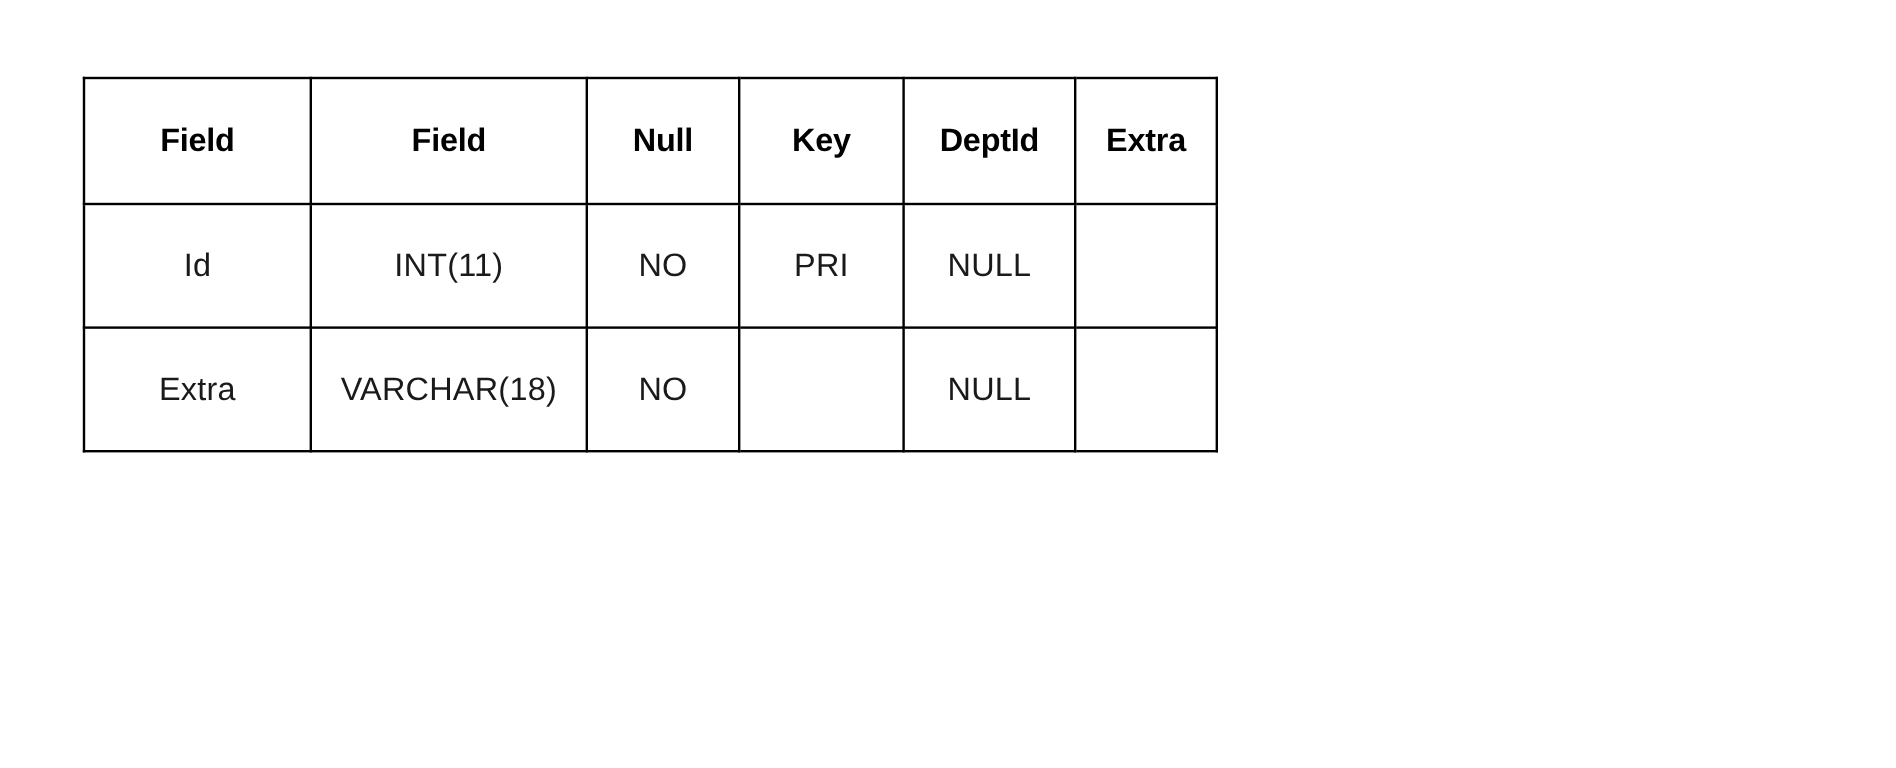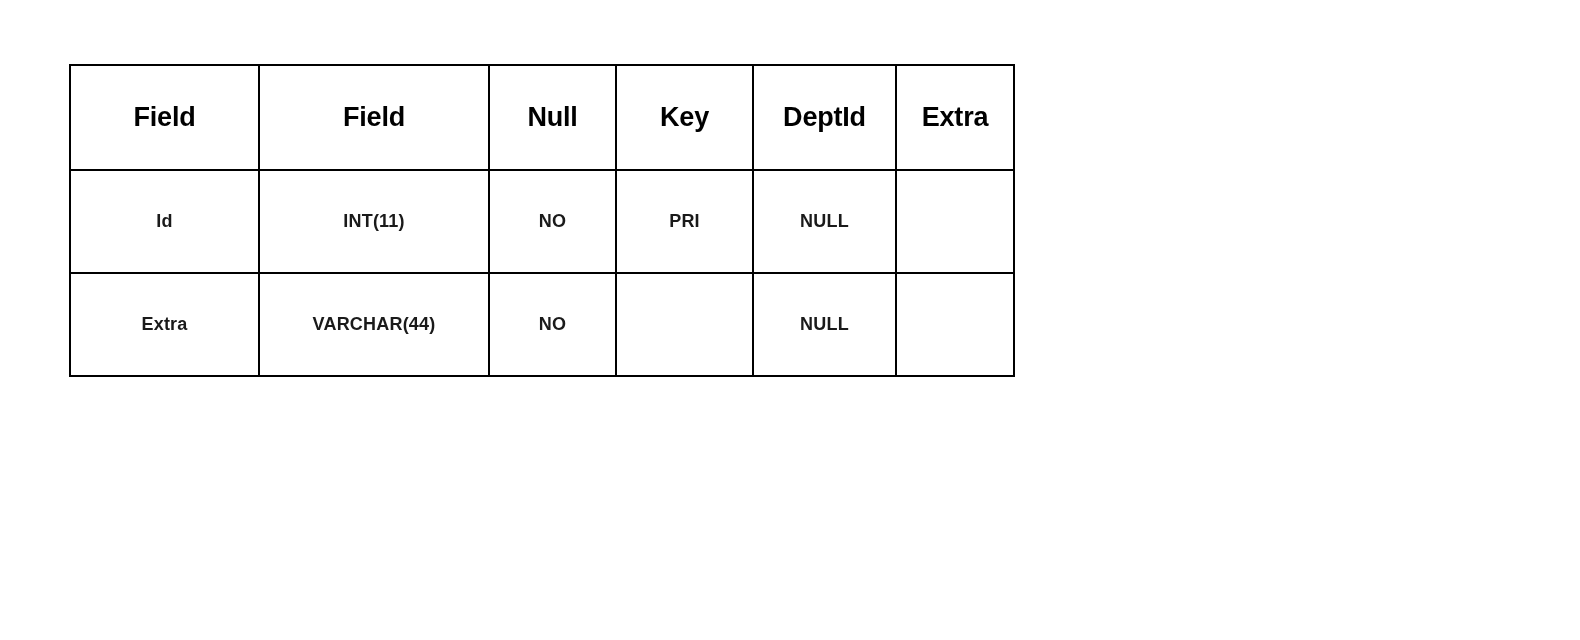--- a/index.html
+++ b/index.html
@@ -41,22 +41,22 @@
   }
   .schema-table thead th {
     height: 103px;
     font-size: 27px;
     font-weight: bold;
     letter-spacing: -0.2px;
     color: #000000;
   }
   .schema-table tbody td {
     height: 101px;
-    font-size: 18px;
-    font-weight: bold;
+    font-size: 27px;
+    font-weight: normal;
     letter-spacing: 0.2px;
   }
   .col-field   { width: 189px; }
   .col-type    { width: 230px; }
   .col-null    { width: 127px; }
   .col-key     { width: 137px; }
   .col-default { width: 143px; }
   .col-extra   { width: 118px; }
 </style>
 </head>
@@ -87,21 +87,21 @@
       <tr>
         <td>Id</td>
         <td>INT(11)</td>
         <td>NO</td>
         <td>PRI</td>
         <td>NULL</td>
         <td></td>
       </tr>
       <tr>
         <td>Extra</td>
-        <td>VARCHAR(44)</td>
+        <td>VARCHAR(18)</td>
         <td>NO</td>
         <td></td>
         <td>NULL</td>
         <td></td>
       </tr>
     </tbody>
   </table>
 
 </div>
 

